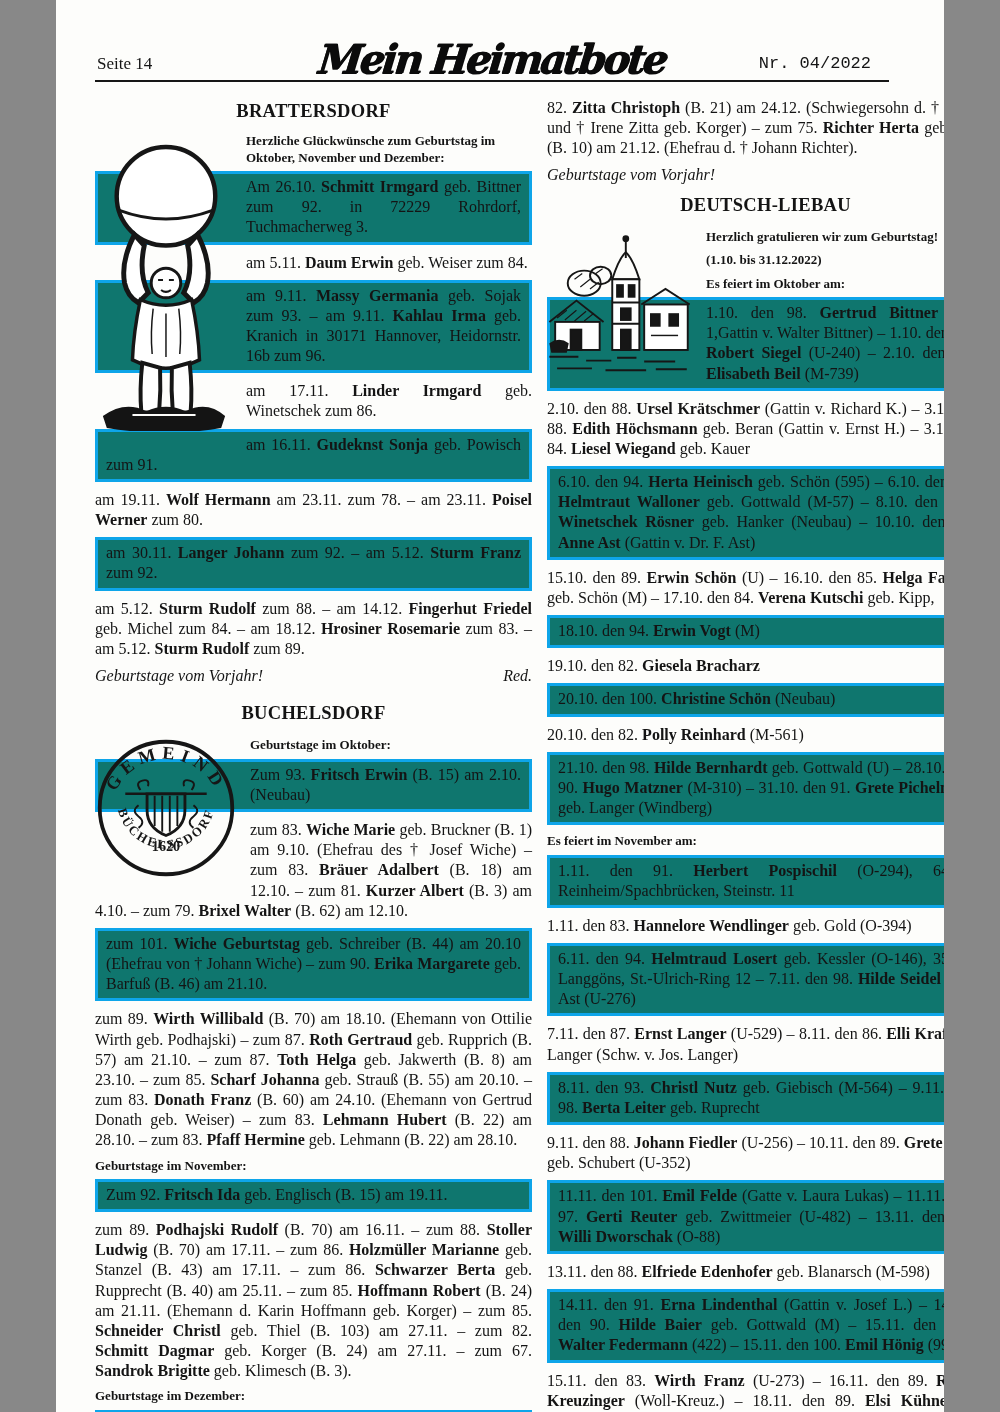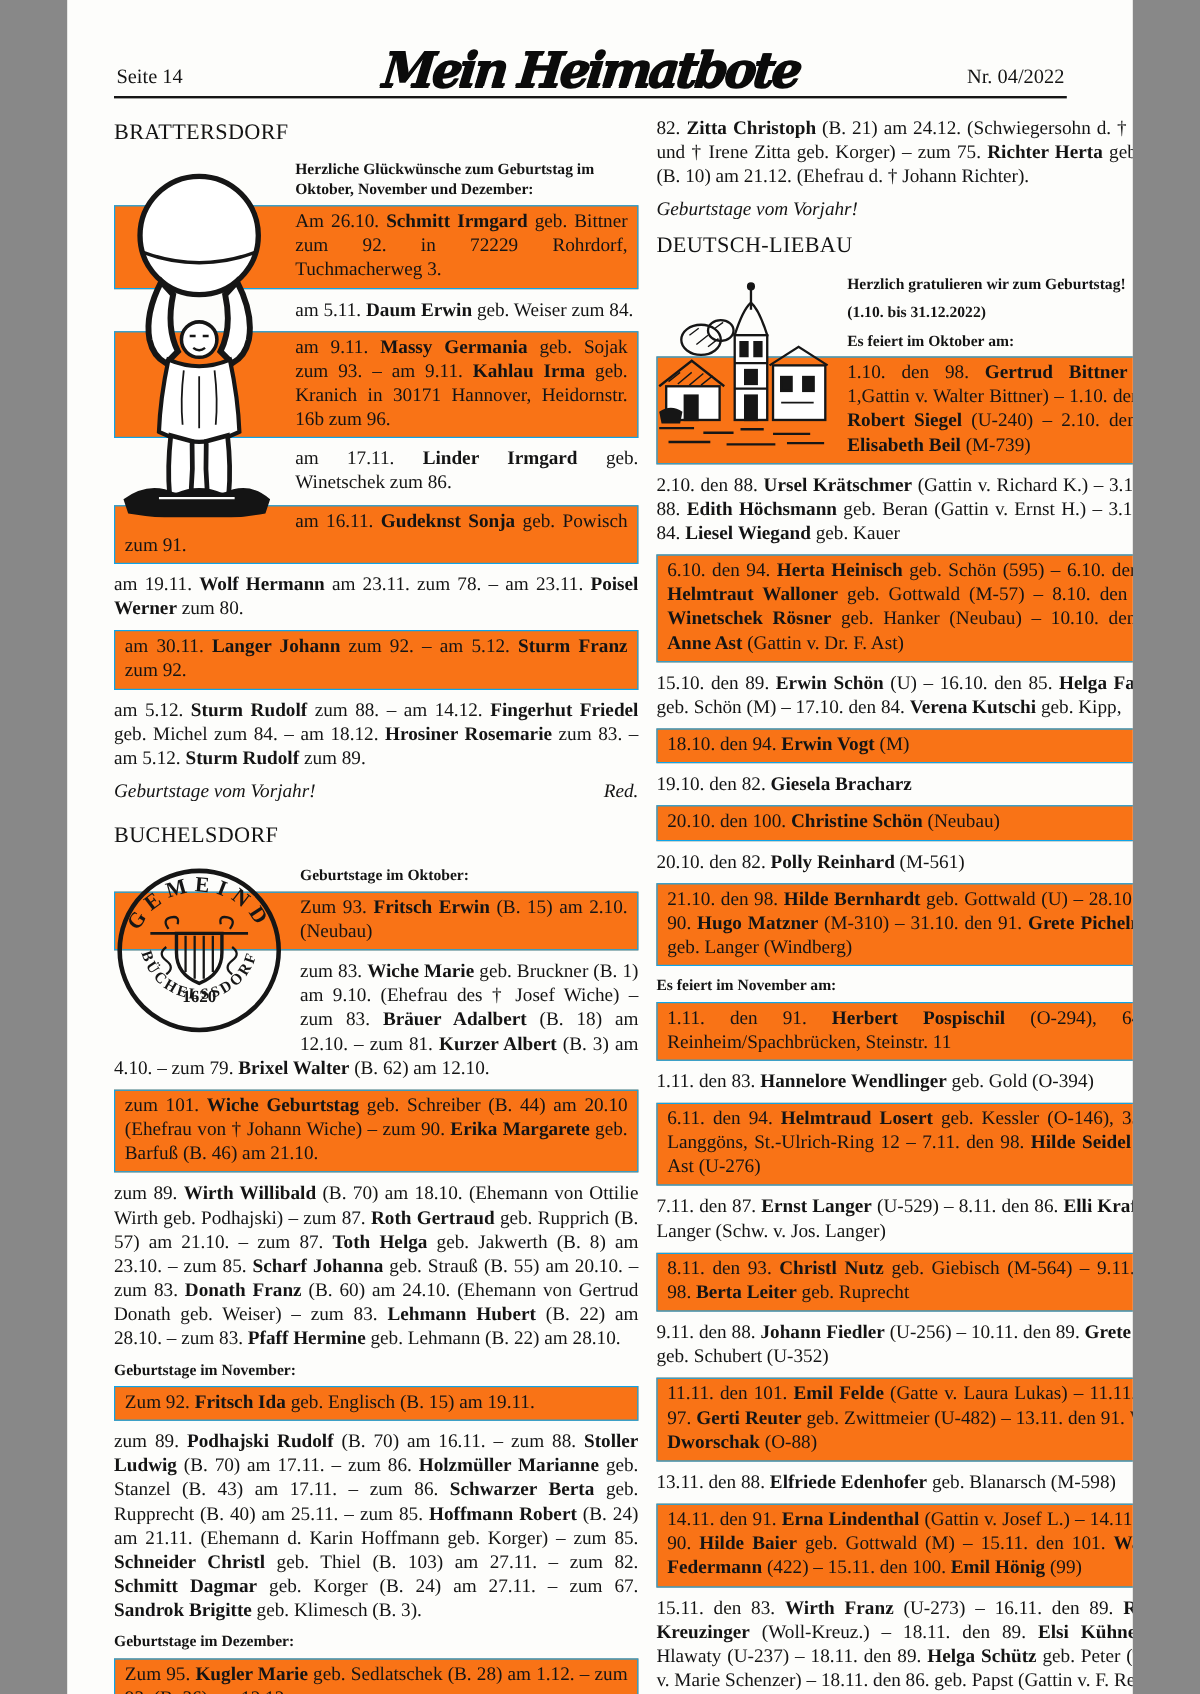--- a/index.html
+++ b/index.html
@@ -7,37 +7,37 @@
     position:relative;width:888px;height:1412px;margin:0 auto;
     background:#fdfdfb;color:#141414;overflow:hidden;
     font-family:"Liberation Serif","DejaVu Serif",serif;
     font-size:16px;line-height:1.26;
     box-sizing:border-box;padding:30px 55px 20px 39px;
   }
   
   .header{position:relative;height:50px;border-bottom:2.5px solid #161616;margin-bottom:16px;}
   .page-label,.issue-label{position:absolute;bottom:6px;font-size:17px;}
   .page-label{left:2px;}
-  .issue-label{right:2px;}
+  .issue-label{right:18px;font-family:Liberation Mono, monospace;}
   .masthead{
     position:absolute;left:50%;transform:translateX(-50%) skewX(-6deg);bottom:-4px;
     font-family:"DejaVu Serif",serif;font-weight:bold;font-style:italic;
     font-size:40px;letter-spacing:-3px;color:#0b0b0b;
     text-shadow:1px 0 0 #0b0b0b, 0 1px 0 #0b0b0b;
     white-space:nowrap;
   }
   
   .content{display:flex;gap:15px;align-items:flex-start;}
   .col{width:437px;min-width:437px;}
   .section{margin-bottom:8px;overflow:visible;}
-  .sec-title{font-size:18.5px;font-weight:normal;text-align:left;letter-spacing:.3px;margin:2px 0 10px 0;}
+  .sec-title{font-size:18.5px;font-weight:bold;text-align:center;letter-spacing:.3px;margin:2px 0 10px 0;}
   .heading{font-weight:bold;font-size:13px;margin:7px 0 5px 0;text-align:left;}
   .heading.first{margin-top:12px;}
   .entry{text-align:justify;margin:0 0 7px 0;}
-  .box{background:#f97316;border:1px solid #0ea5e9;padding:3px 8px 4px 8px;margin:0 0 8px 0;}
+  .box{background:#0f766e;border:3px solid #0ea5e9;padding:3px 8px 4px 8px;margin:0 0 8px 0;}
   .footer-row{display:flex;justify-content:space-between;font-style:italic;margin:2px 0 8px 0;}
   .clear{clear:left;}
   .float-img{float:left;margin:2px 13px 4px 0;}
   .float-img svg{display:block;}
   b{font-weight:bold;}
 </style>
 </head>
 <body>
 
 <div class="page">

